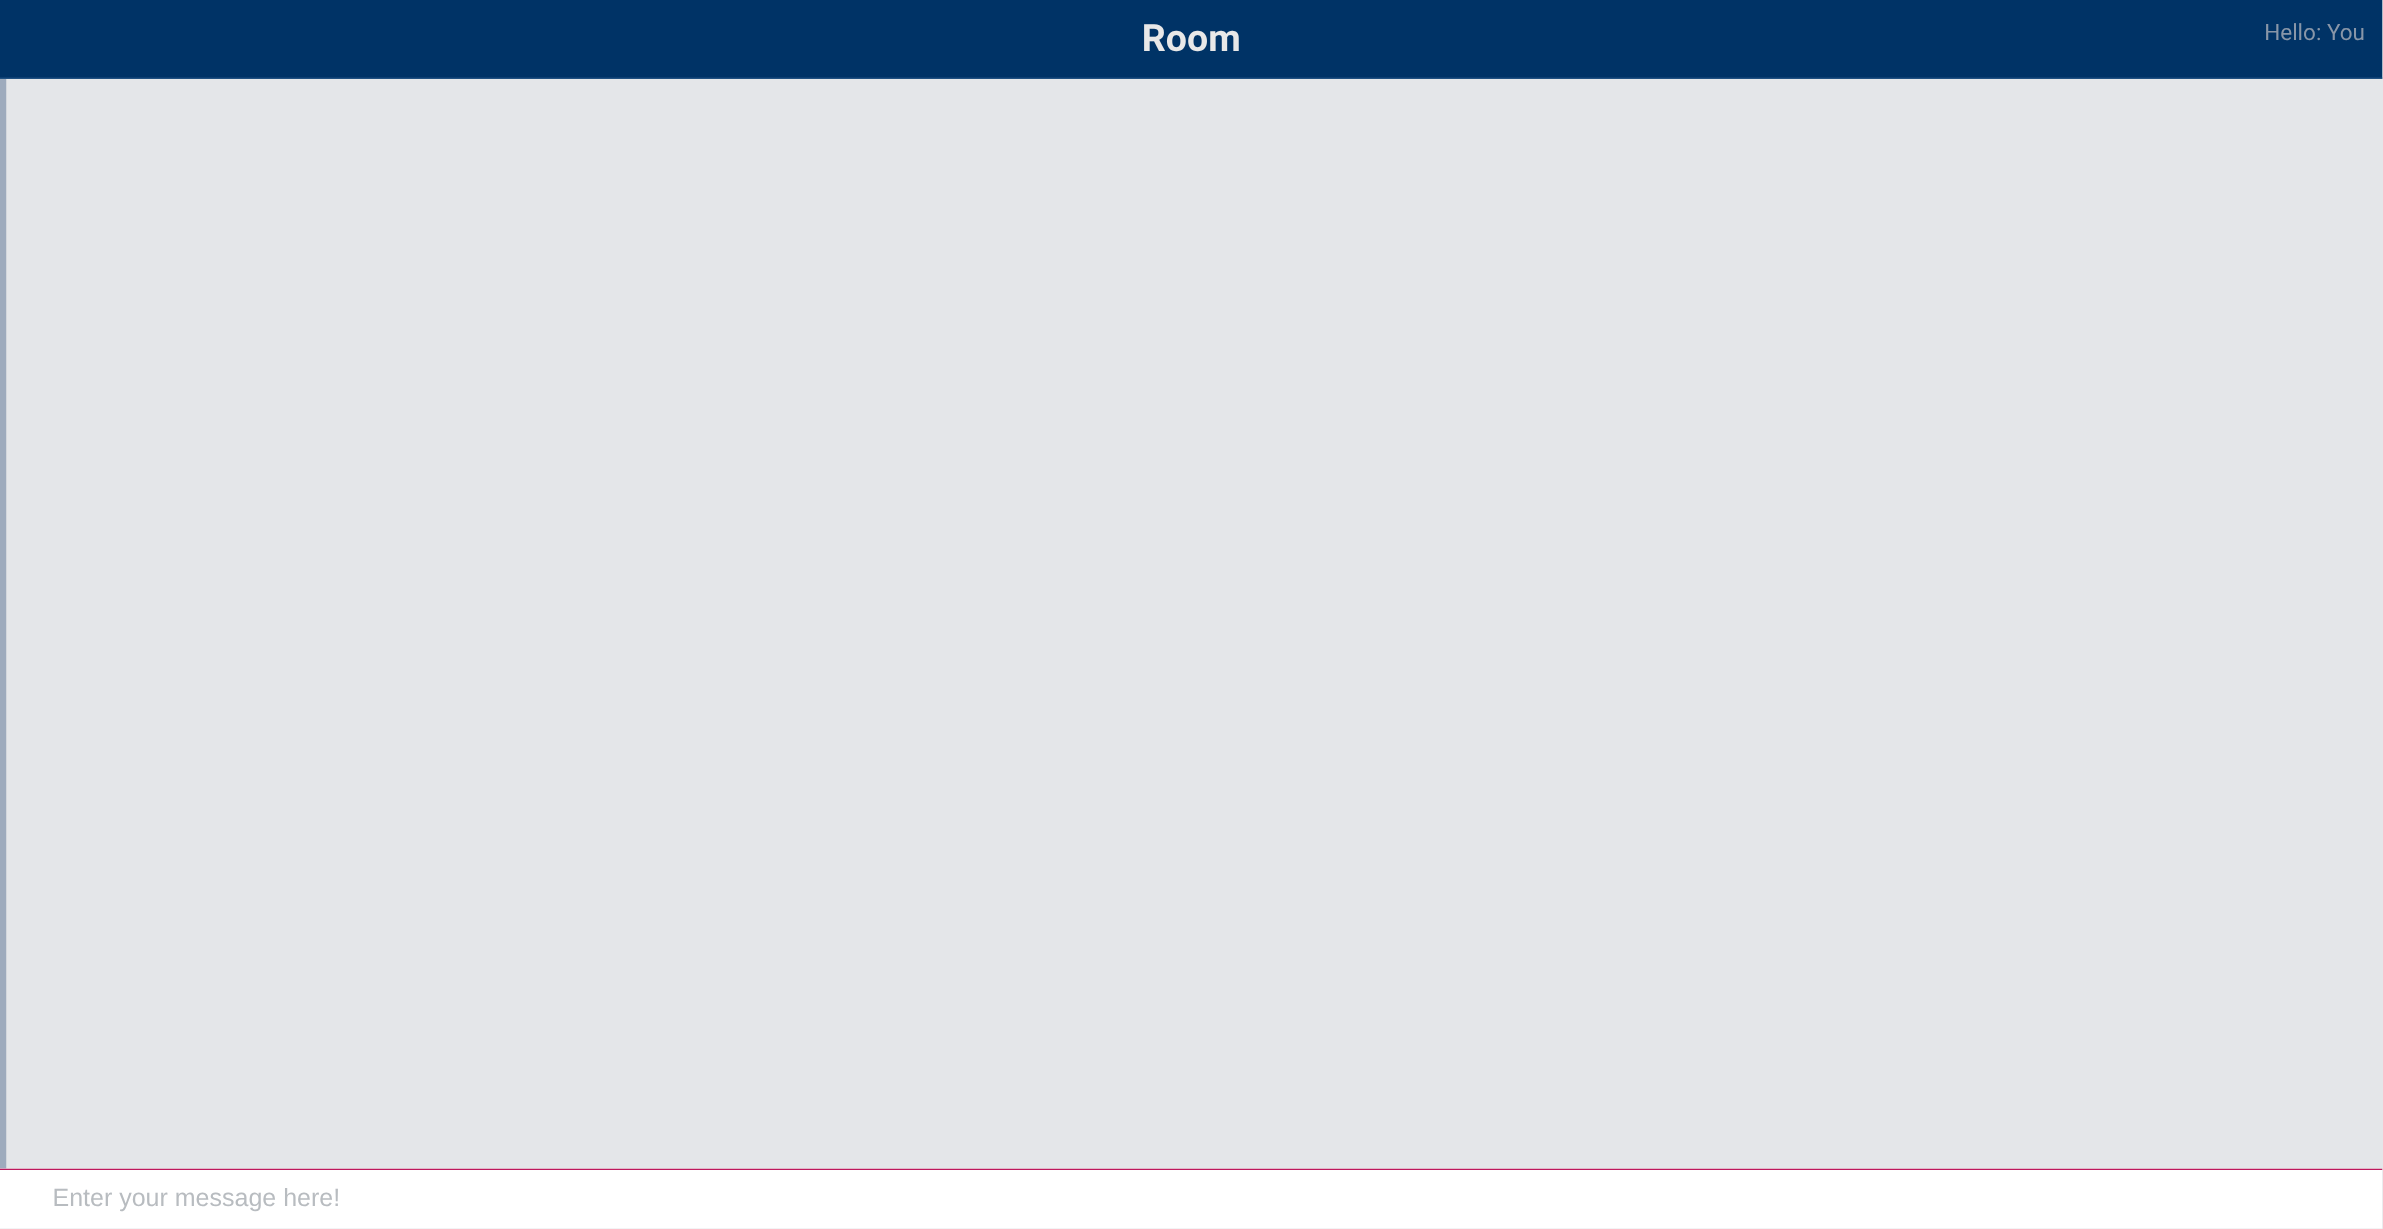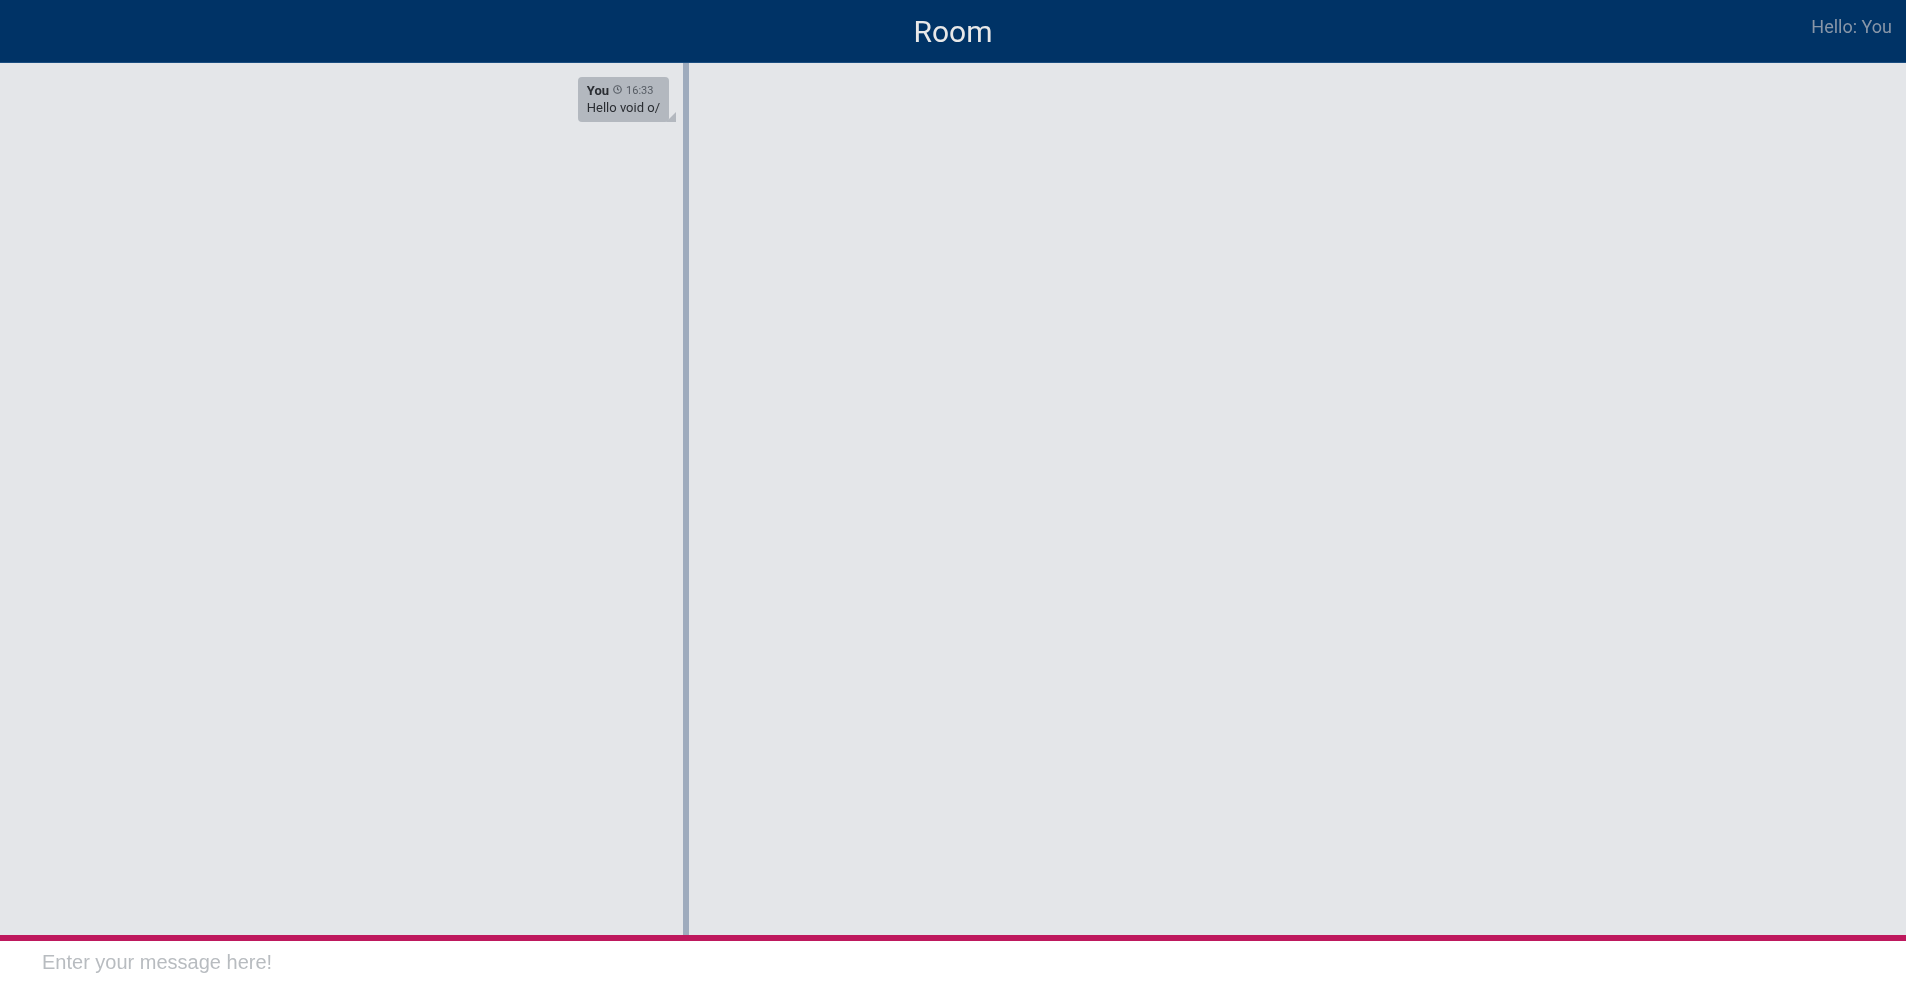--- a/index.html
+++ b/index.html
@@ -24,21 +24,21 @@
       border-bottom: 1px solid #1a4d80;
       display: flex;
       align-items: center;
       position: relative;
       padding: 0 20px;
     }
     
     .header-title {
       color: #e8e8e8;
       font-size: 30px;
-      font-weight: normal;
+      font-weight: bold;
       position: absolute;
       left: 50%;
       transform: translateX(-50%);
       text-align: center;
     }
     
     .users-label {
       position: absolute;
       right: 14px;
       top: 16px;
@@ -114,21 +114,21 @@
     }
     
     .message-text {
       font-size: 13px;
       color: #2a2d32;
     }
     
     .input-bar {
       height: 48px;
       background: #ffffff;
-      border-top: 6px solid #be185d;
+      border-top: 1px solid #be185d;
       display: flex;
       align-items: center;
       padding: 0 42px;
     }
     
     .message-input {
       width: 100%;
       border: none;
       outline: none;
       font-size: 20px;
@@ -142,33 +142,18 @@
   </style>
 </head>
 <body>
 
 <div class="header">
   <div class="header-title">Room</div>
   <div class="users-label">Hello: You</div>
 </div>
 
 <div class="main-content">
-  <div class="left-panel">
-    <div class="message-bubble">
-      <div class="message-header">
-        <span class="message-sender">You</span>
-        <span class="clock-icon">
-          <svg width="9" height="9" viewBox="0 0 12 12" fill="none" stroke="currentColor" stroke-width="1.5">
-            <circle cx="6" cy="6" r="5"></circle>
-            <path d="M6 3v3l2 1"></path>
-          </svg>
-        </span>
-        <span class="message-time">16:33</span>
-      </div>
-      <div class="message-text">Hello void o/</div>
-    </div>
-  </div>
   <div class="right-panel"></div>
 </div>
 
 <div class="input-bar">
   <input type="text" class="message-input" placeholder="Enter your message here!" style="">
 </div>
 
 </body></html>

